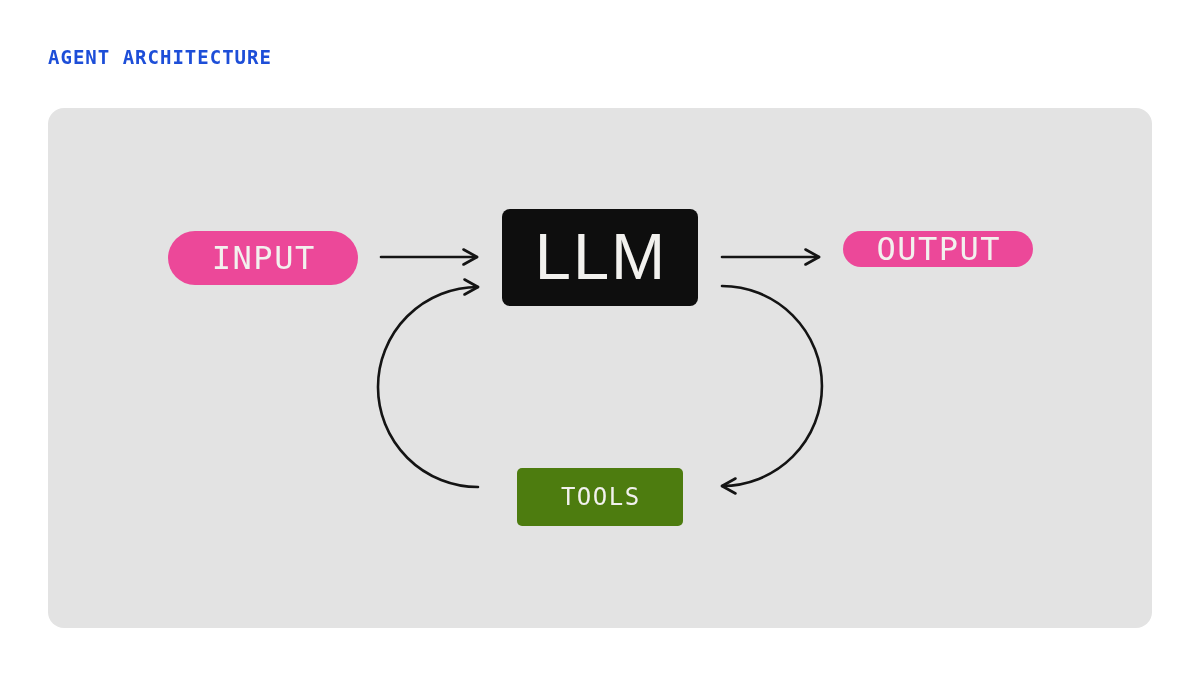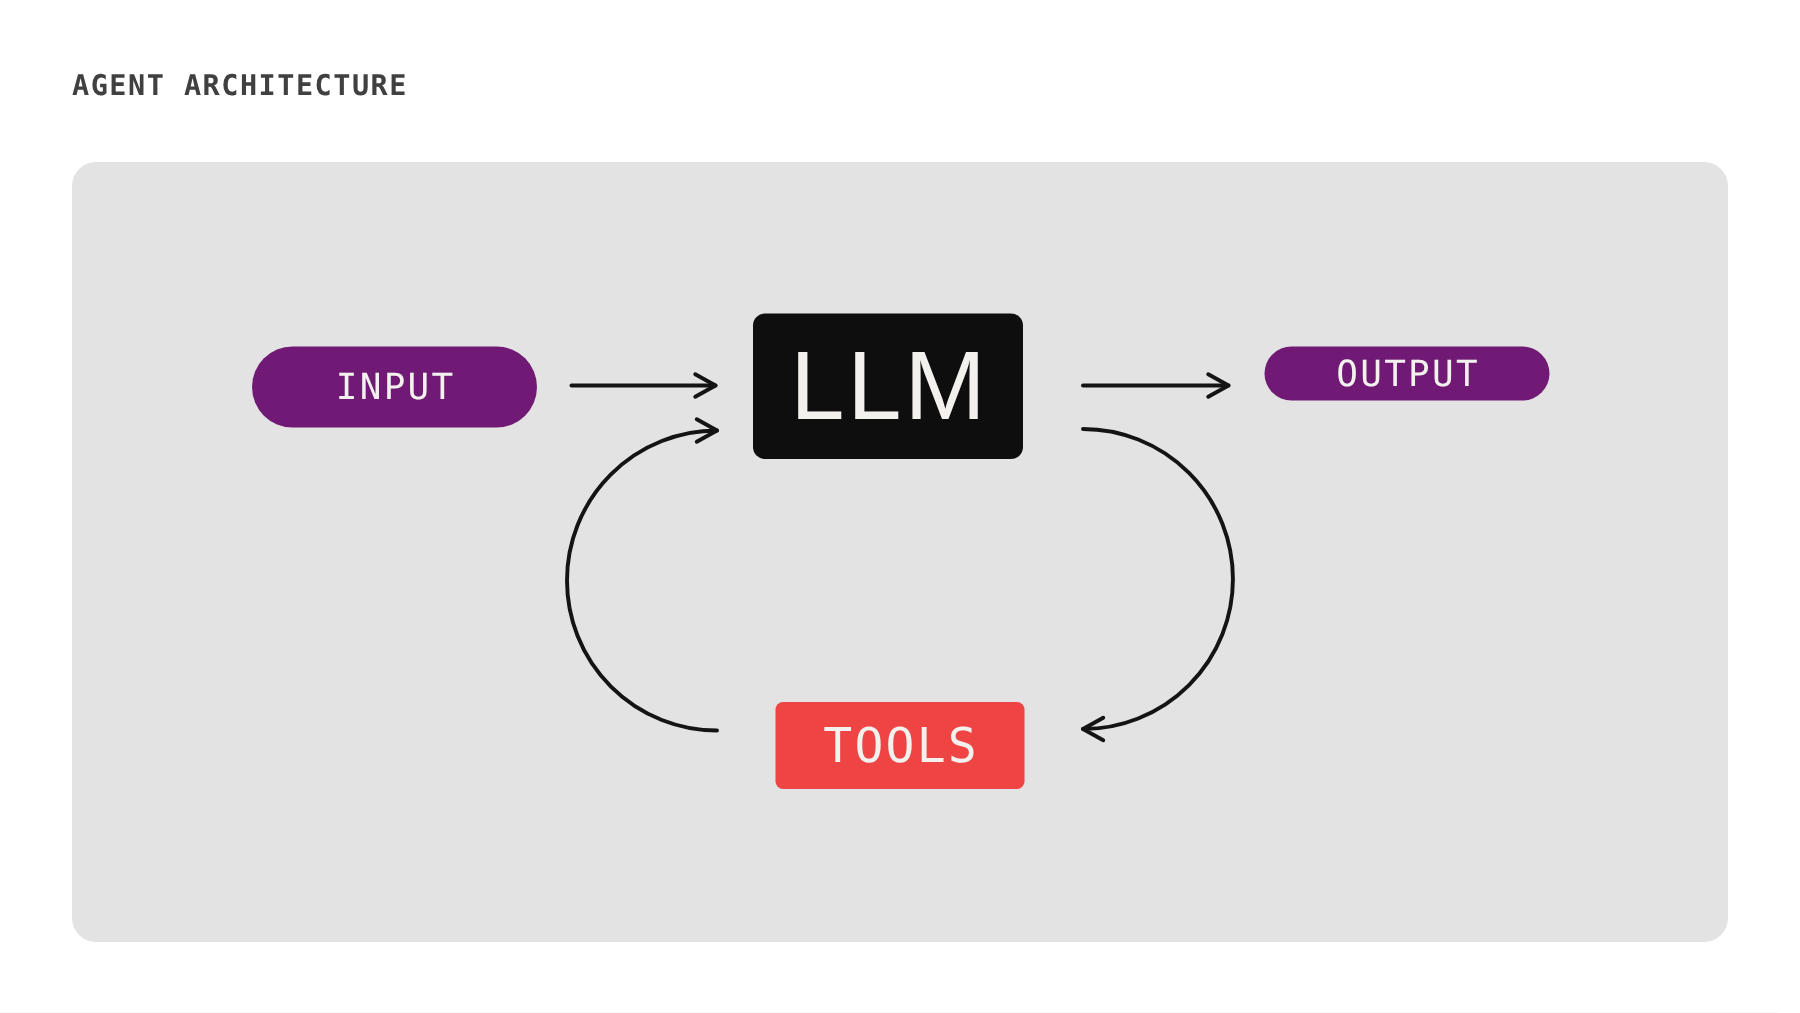--- a/index.html
+++ b/index.html
@@ -16,65 +16,65 @@
     width: 1200px;
     height: 675px;
   }
   .page-title {
     position: absolute;
     left: 48px;
     top: 46px;
     font-size: 19px;
     font-weight: 600;
     letter-spacing: 1px;
-    color: #404040;
+    color: #1d4ed8;
     white-space: nowrap;
   }
   .canvas-panel {
     position: absolute;
     left: 48px;
     top: 108px;
     width: 1104px;
     height: 520px;
     background: #e3e3e3;
     border-radius: 16px;
   }
   .node {
     position: absolute;
     display: flex;
     align-items: center;
     justify-content: center;
     color: #f2f1ee;
     white-space: nowrap;
   }
   .node-pill {
-    background: #701a75;
+    background: #ec4899;
     border-radius: 27px;
-    font-size: 24px;
+    font-size: 32px;
     letter-spacing: 1.5px;
     text-indent: 1.5px;
   }
   .node-input  { left: 168px; top: 231px; width: 190px; height: 54px; }
   .node-output { left: 843px; top: 231px; width: 190px; height: 36px; }
   .node-llm {
-    left: 502px; top: 209px; width: 180px; height: 97px;
+    left: 502px; top: 209px; width: 196px; height: 97px;
     background: #0e0e0e;
     border-radius: 8px;
     font-family: "Liberation Sans", sans-serif;
     font-size: 65px;
     letter-spacing: 2px;
     text-indent: 2px;
     padding-bottom: 3px;
     box-sizing: border-box;
   }
   .node-tools {
     left: 517px; top: 468px; width: 166px; height: 58px;
-    background: #ef4444;
+    background: #4d7c0f;
     border-radius: 5px;
-    font-size: 32px;
+    font-size: 24px;
     letter-spacing: 1.5px;
     text-indent: 1.5px;
   }
   .arrows-layer {
     position: absolute;
     left: 0; top: 0;
     width: 1200px;
     height: 675px;
     pointer-events: none;
   }

